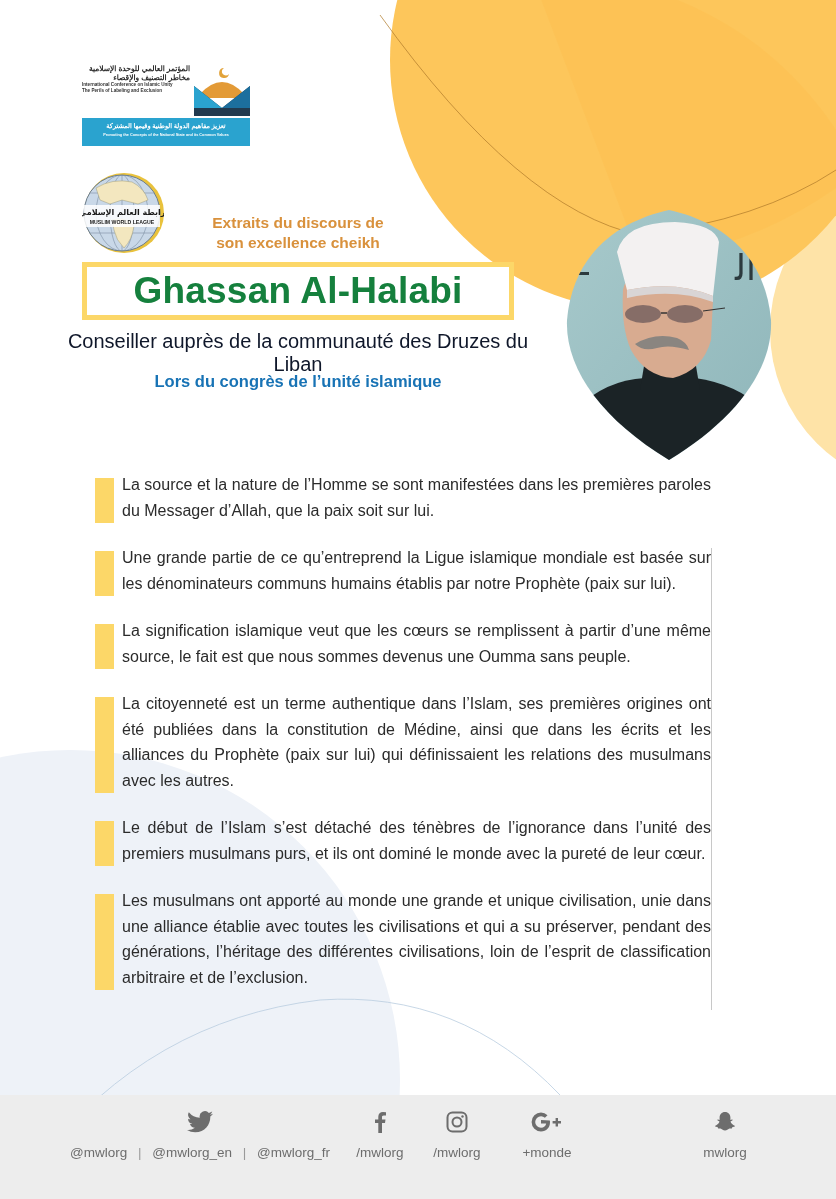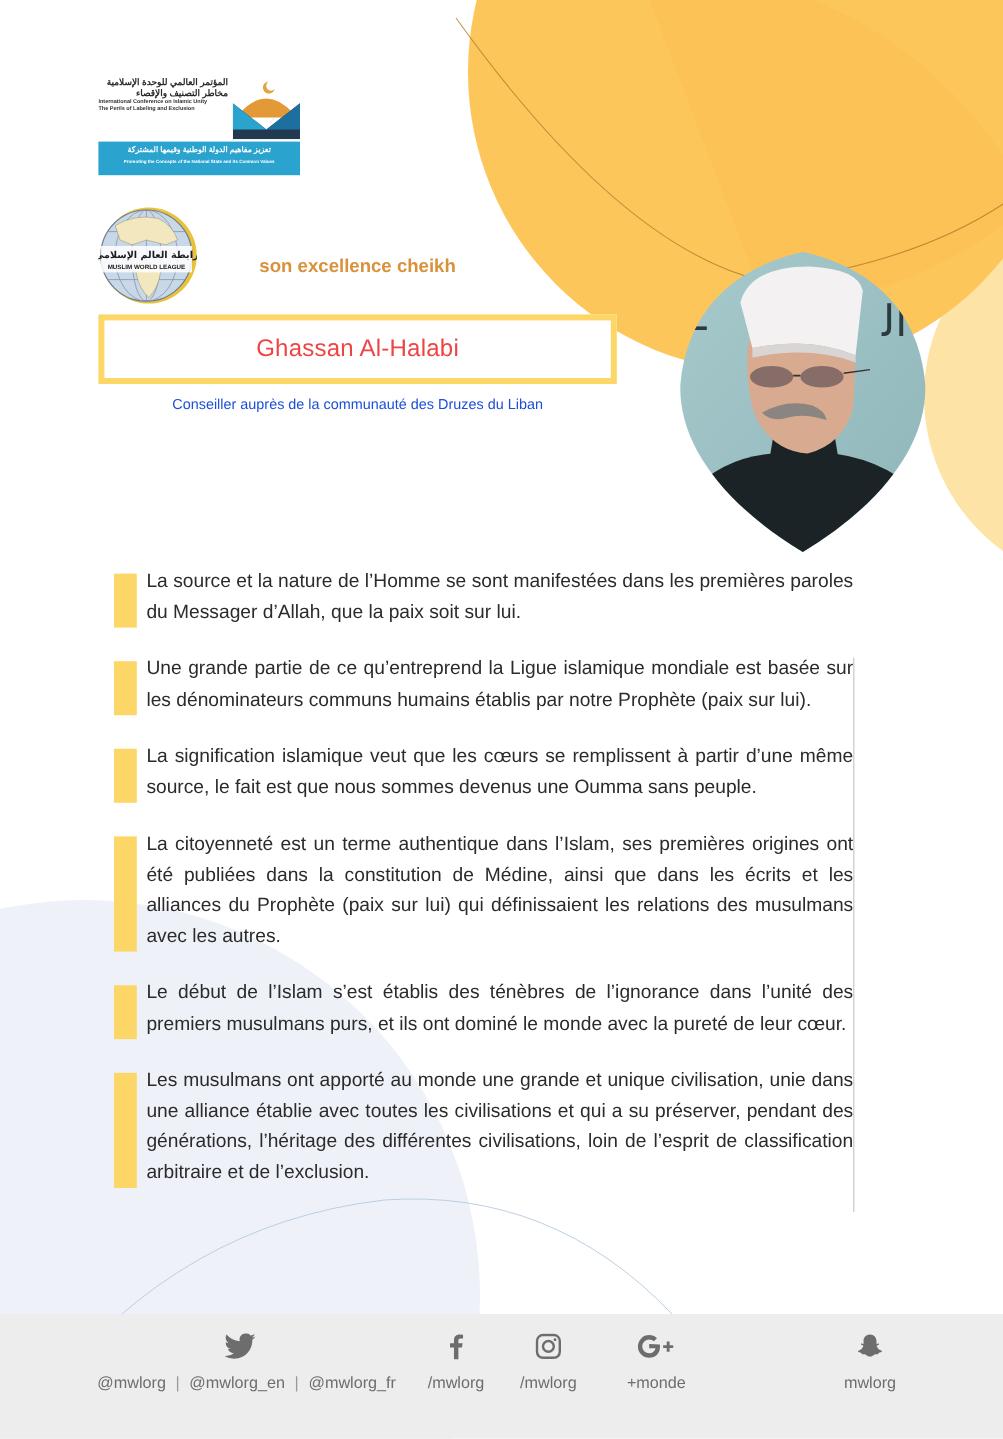--- a/index.html
+++ b/index.html
@@ -22,41 +22,41 @@
   .conf-banner { background: #2aa3cf; color: #fff; height: 28px; margin-top: 2px; text-align: center; padding-top: 3px; box-sizing: border-box; }
   .conf-banner .ar { font-size: 6.5px; font-weight: bold; line-height: 10px; }
   .conf-banner .en { font-size: 3.8px; line-height: 8px; font-weight: bold; }
   .mwl-logo { width: 82px; height: 86px; position: relative; margin-top: 2px; }
 
   
   .intro { position: absolute; left: 82px; width: 432px; top: 213px; text-align: center; z-index: 2;
            color: #d9913c; font-weight: bold; font-size: 15.5px; line-height: 20px; }
   .name-box { position: absolute; left: 82px; top: 262px; width: 432px; height: 58px; box-sizing: border-box;
               border: 5px solid #fcd768; background: #fff; z-index: 2; display: flex; align-items: center; justify-content: center; }
-  .name-box span { color: #ef4444; font-weight: normal; font-size: 20px; letter-spacing: 0.2px; }
-  .role { position: absolute; left: 60px; width: 476px; top: 330px; text-align: center; color: #1d4ed8; font-size: 12px; z-index: 2; }
+  .name-box span { color: #15803d; font-weight: bold; font-size: 37px; letter-spacing: 0.2px; }
+  .role { position: absolute; left: 60px; width: 476px; top: 330px; text-align: center; color: #0f172a; font-size: 20px; z-index: 2; }
   .event { position: absolute; left: 60px; width: 476px; top: 368px; text-align: center; color: #1873b5; font-weight: bold;
            font-size: 16.5px; line-height: 27px; z-index: 2; }
 
   
   .portrait { position: absolute; left: 565px; top: 210px; width: 208px; height: 250px; z-index: 2; }
 
   
   .quotes { position: absolute; left: 95px; top: 472px; width: 616px; z-index: 2; }
   .quote { display: flex; margin-bottom: 22px; }
   .quote .bar { width: 19px; flex: none; background: #fcd768; margin-top: 6px; margin-right: 8px; }
   .quote p { margin: 0; font-size: 16px; line-height: 25.5px; color: #2b2b2b; text-align: justify; flex: 1; }
   .vline { position: absolute; left: 711px; top: 548px; width: 1px; height: 462px; background: #c8c8c8; z-index: 2; }
 
   
   .footer { position: absolute; left: 0; top: 1095px; width: 836px; height: 104px; background: #ededed; z-index: 3; }
   .f-item { position: absolute; top: 14px; text-align: center; color: #6d6d6d; }
   .f-icon { height: 26px; display: flex; align-items: center; justify-content: center; }
   .f-label { font-size: 13.5px; margin-top: 10px; white-space: nowrap; color: #6d6d6d; }
-  .f-handles { display: flex; gap: 8px; justify-content: flex-end; }
+  .f-handles { display: flex; gap: 8px; justify-content: space-between; }
   .f-sep { color: #9a9a9a; }
 </style>
 </head>
 <body>
 
 <div class="bg-layer">
   <svg width="836" height="1199" viewBox="0 0 836 1199">
 
     <circle cx="70" cy="1080" r="330" fill="#eef2f8"></circle>
     <path d="M 40 1160 Q 150 1020 320 1000 Q 460 990 560 1095" fill="none" stroke="#b9cde0" stroke-width="0.8"></path>
@@ -114,30 +114,32 @@
         <path d="M30 50 Q44 46 52 56 Q50 70 42 78 Q34 70 32 60 Z"></path>
       </g>
       <rect x="2" y="35" width="76" height="22" fill="#ffffff" opacity="0.85"></rect>
       <text x="40" y="45" font-size="8" text-anchor="middle" font-weight="bold" fill="#1a1a1a" font-family="DejaVu Sans, sans-serif">رابطة العالم الإسلامي</text>
       <text x="40" y="54" font-size="5.2" text-anchor="middle" font-weight="bold" fill="#1a1a1a" font-family="Liberation Sans, sans-serif">MUSLIM WORLD LEAGUE</text>
     </svg>
   </div>
 </div>
 
 <div class="intro">
+  <div>Extraits du discours de</div>
   <div>son excellence cheikh</div>
 </div>
 
 <div class="name-box">
   <span>Ghassan Al-Halabi</span>
 </div>
 
 <div class="role">Conseiller auprès de la communauté des Druzes du Liban</div>
 
 <div class="event">
+  <div>Lors du congrès de l’unité islamique</div>
 </div>
 
 <div class="portrait">
   <svg width="208" height="250" viewBox="0 0 208 250">
     <defs>
       <clipPath id="leaf">
         <path d="M104 0 C150 10 200 40 206 110 C208 160 170 210 104 250 C38 210 0 160 2 110 C8 40 58 10 104 0 Z"></path>
       </clipPath>
       <linearGradient id="bgp" x1="0" y1="0" x2="1" y2="1">
         <stop offset="0" stop-color="#a7c9cb"></stop>
@@ -179,21 +181,21 @@
   <div class="quote">
     <div class="bar"></div>
     <p>La signification islamique veut que les cœurs se remplissent à partir d’une même source, le fait est que nous sommes devenus une Oumma sans peuple.</p>
   </div>
   <div class="quote">
     <div class="bar"></div>
     <p>La citoyenneté est un terme authentique dans l’Islam, ses premières origines ont été publiées dans la constitution de Médine, ainsi que dans les écrits et les alliances du Prophète (paix sur lui) qui définissaient les relations des musulmans avec les autres.</p>
   </div>
   <div class="quote">
     <div class="bar"></div>
-    <p>Le début de l’Islam s’est établis des ténèbres de l’ignorance dans l’unité des premiers musulmans purs, et ils ont dominé le monde avec la pureté de leur cœur.</p>
+    <p>Le début de l’Islam s’est détaché des ténèbres de l’ignorance dans l’unité des premiers musulmans purs, et ils ont dominé le monde avec la pureté de leur cœur.</p>
   </div>
   <div class="quote">
     <div class="bar"></div>
     <p>Les musulmans ont apporté au  monde une grande et unique civilisation, unie dans une alliance établie avec toutes les civilisations et qui a su préserver, pendant des générations, l’héritage des différentes civilisations, loin de l’esprit de classification arbitraire et de l’exclusion.</p>
   </div>
 </div>
 <div class="vline"></div>
 
 <div class="footer">
   <div class="f-item" style="left:70px; width:260px;">

